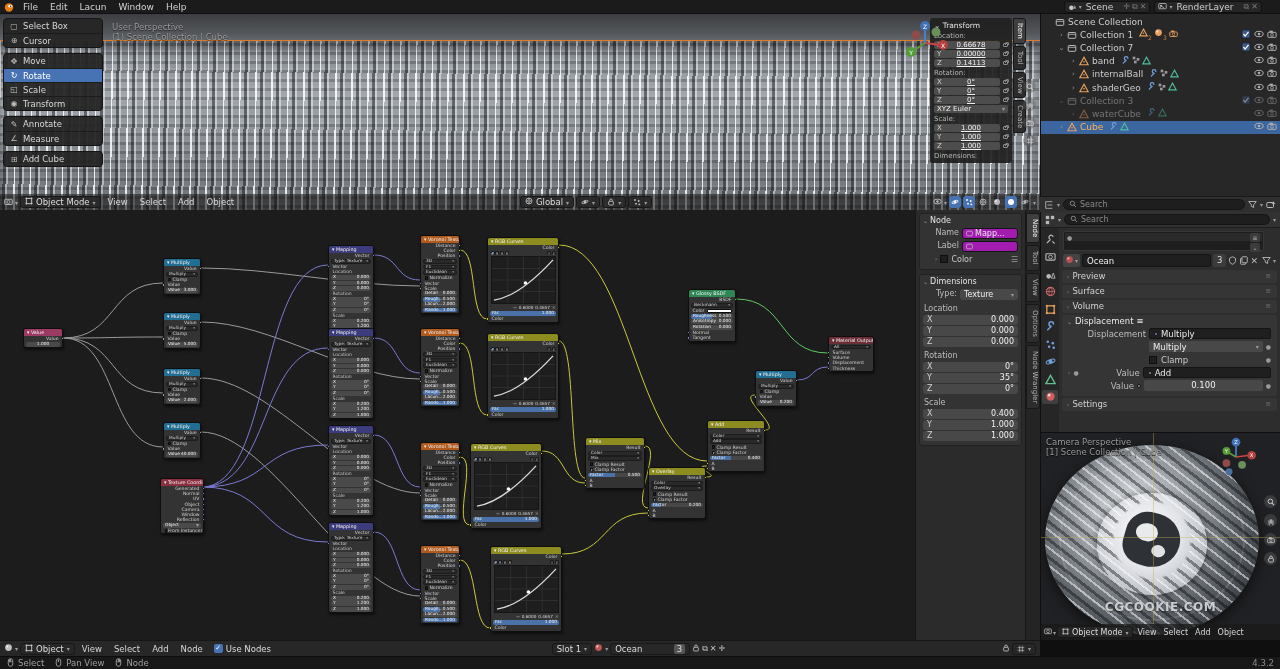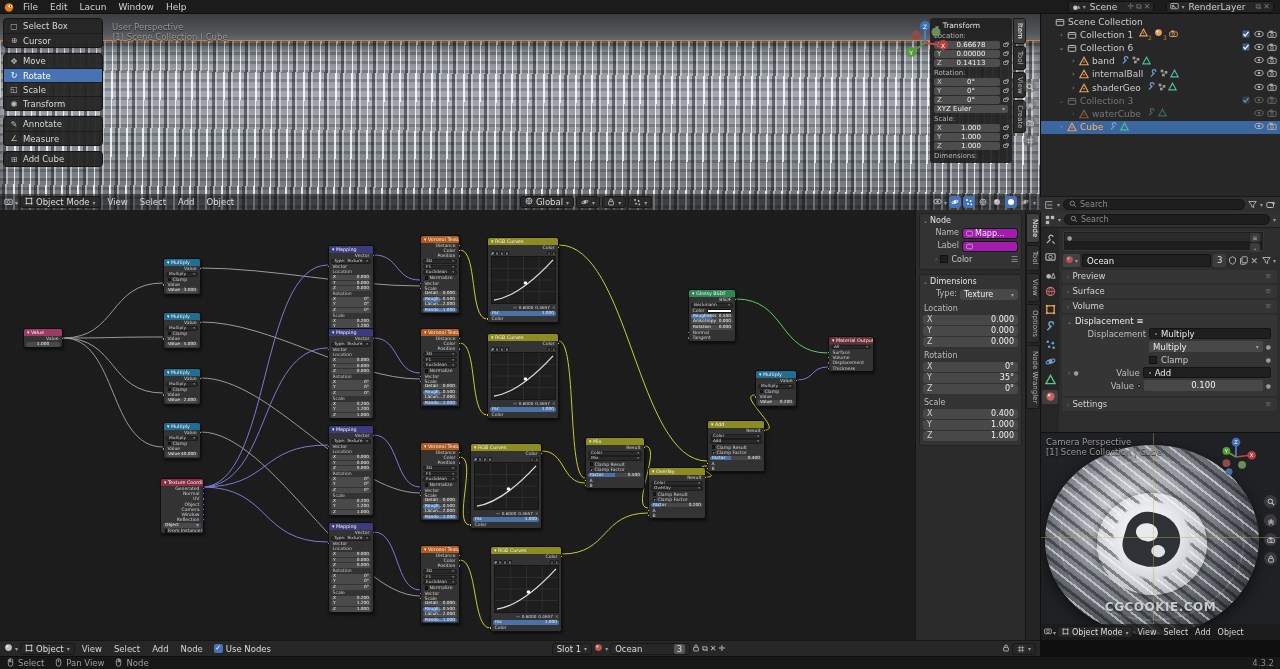--- a/index.html
+++ b/index.html
@@ -11,21 +11,21 @@
 
   
   .topbar { position:absolute; left:0; top:0; width:1280px; height:14px; background:#1b1b1b;
             display:flex; align-items:center; font-size:9px; z-index:50; border-bottom:1px solid #101010;}
   .blogo { width:13px; height:12px; display:flex; align-items:center; justify-content:center; margin:0 2px;}
   .tb-menu { padding:0 6px; color:#d4d4d4; cursor:default; }
   .ws-tabs { display:flex; margin-left:28px; }
   .ws-tab { padding:0 9px; color:#8f8f8f; line-height:13px; border-radius:3px 3px 0 0; }
   .ws-tab.active { background:#3e3e3e; color:#efefef; }
   .ws-tab.plus { color:#9a9a9a; padding:0 5px; }
-  .tb-right { margin-left:auto; display:flex; align-items:flex-end; gap:12px; padding-right:6px;}
+  .tb-right { margin-left:auto; display:flex; align-items:flex-end; gap:4px; padding-right:18px;}
   .tb-id { display:flex; align-items:center; gap:2px; background:#262626; border:1px solid #111;
            border-radius:3px; padding:0 3px; height:12px; color:#cfcfcf;}
   .tb-id .dim { color:#777; font-size:8px; }
 
   
   .vp { position:absolute; left:0; top:14px; width:1040px; height:196px; overflow:hidden; background:#45474b;}
   .vp-sky { position:absolute; left:0; top:0; width:100%; height:26px;
             background:linear-gradient(180deg,#3c3e41,#54575b 75%,#64676b); }
   .vp-water { position:absolute; left:0; top:26px; width:100%; height:170px;
       border-top:1px solid #e07b28;
@@ -49,21 +49,21 @@
   .tool-btn.active .tool-ic { color:#fff; }
 
   .xform { position:absolute; right:28px; top:4px; width:82px; background:rgba(32,32,32,.93);
            border-radius:3px; font-size:7px; padding:3px 4px 2px 4px; color:#c4c4c4; }
   .xf-title { font-size:7.5px; color:#e2e2e2; margin-bottom:2px; }
   .xf-lab { margin:2px 0 1px 0; color:#b5b5b5; }
   .xf-row { display:flex; align-items:center; gap:2px; margin-bottom:1px; }
   .xf-field { flex:1; background:#4d4d4d; border-radius:2px; height:8px; line-height:8px;
               display:flex; padding:0 3px; color:#f0f0f0; }
   .xf-field .ax { width:8px; color:#cfcfcf; }
-  .xf-field .vv { flex:1; text-align:center; }
+  .xf-field .vv { flex:1; text-align:center;text-decoration:underline; }
   .mini-lock { width:5px; height:4px; border:1px solid #8e8e8e; border-radius:1px; position:relative; margin-left:1px;}
   .mini-lock::before { content:''; position:absolute; left:0.5px; top:-2.5px; width:2.5px; height:2.5px;
               border:1px solid #8e8e8e; border-bottom:none; border-radius:2px 2px 0 0; }
   .xf-euler { background:#4d4d4d; border-radius:2px; height:8px; line-height:8px; padding:0 3px;
               display:flex; justify-content:space-between; margin:1px 0; color:#f0f0f0;}
 
   .vp-side-tabs { position:absolute; right:14px; top:4px; width:13px; display:flex; flex-direction:column; gap:2px;}
   .vstab { writing-mode:vertical-rl; font-size:7px; color:#b9b9b9; background:#2c2c2c;
            border:1px solid #161616; border-radius:0 3px 3px 0; padding:4px 1px; }
   .vstab.active { background:#3f3f3f; color:#fff; }
@@ -1498,21 +1498,21 @@
       </span>
     </div>
     <div class="ol-row" style="padding-left: 16px;">
       <span class="ol-arrow">⌄</span>
       <span class="ol-ic">
         <svg width="10" height="10" viewBox="0 0 12 12">
           <rect x="1.5" y="3" width="9" height="7" rx="1" fill="none" stroke="#b9b9b9" stroke-width="1.2"></rect>
           <path d="M1.5 5.2 h9" stroke="#b9b9b9" stroke-width="1"></path>
         </svg>
       </span>
-      <span class="ol-label">Collection 6</span>
+      <span class="ol-label">Collection 7</span>
       <span class="ol-right">
         <span><svg width="10" height="10" viewBox="0 0 12 12">
             <rect x="1" y="1" width="10" height="10" rx="2" fill="#3d5a86" stroke="#1a1a1a"></rect>
             <path d="M3 6 L5 8.5 L9 3.5" stroke="#fff" stroke-width="1.5" fill="none"></path>
           </svg></span>
         <span><svg width="10" height="10" viewBox="0 0 12 12">
             <ellipse cx="6" cy="6" rx="5" ry="3.2" fill="none" stroke="#b0b0b0" stroke-width="1.2"></ellipse>
             <circle cx="6" cy="6" r="1.6" fill="#b0b0b0"></circle>
           </svg></span>
         <span><svg width="10" height="10" viewBox="0 0 12 12">

